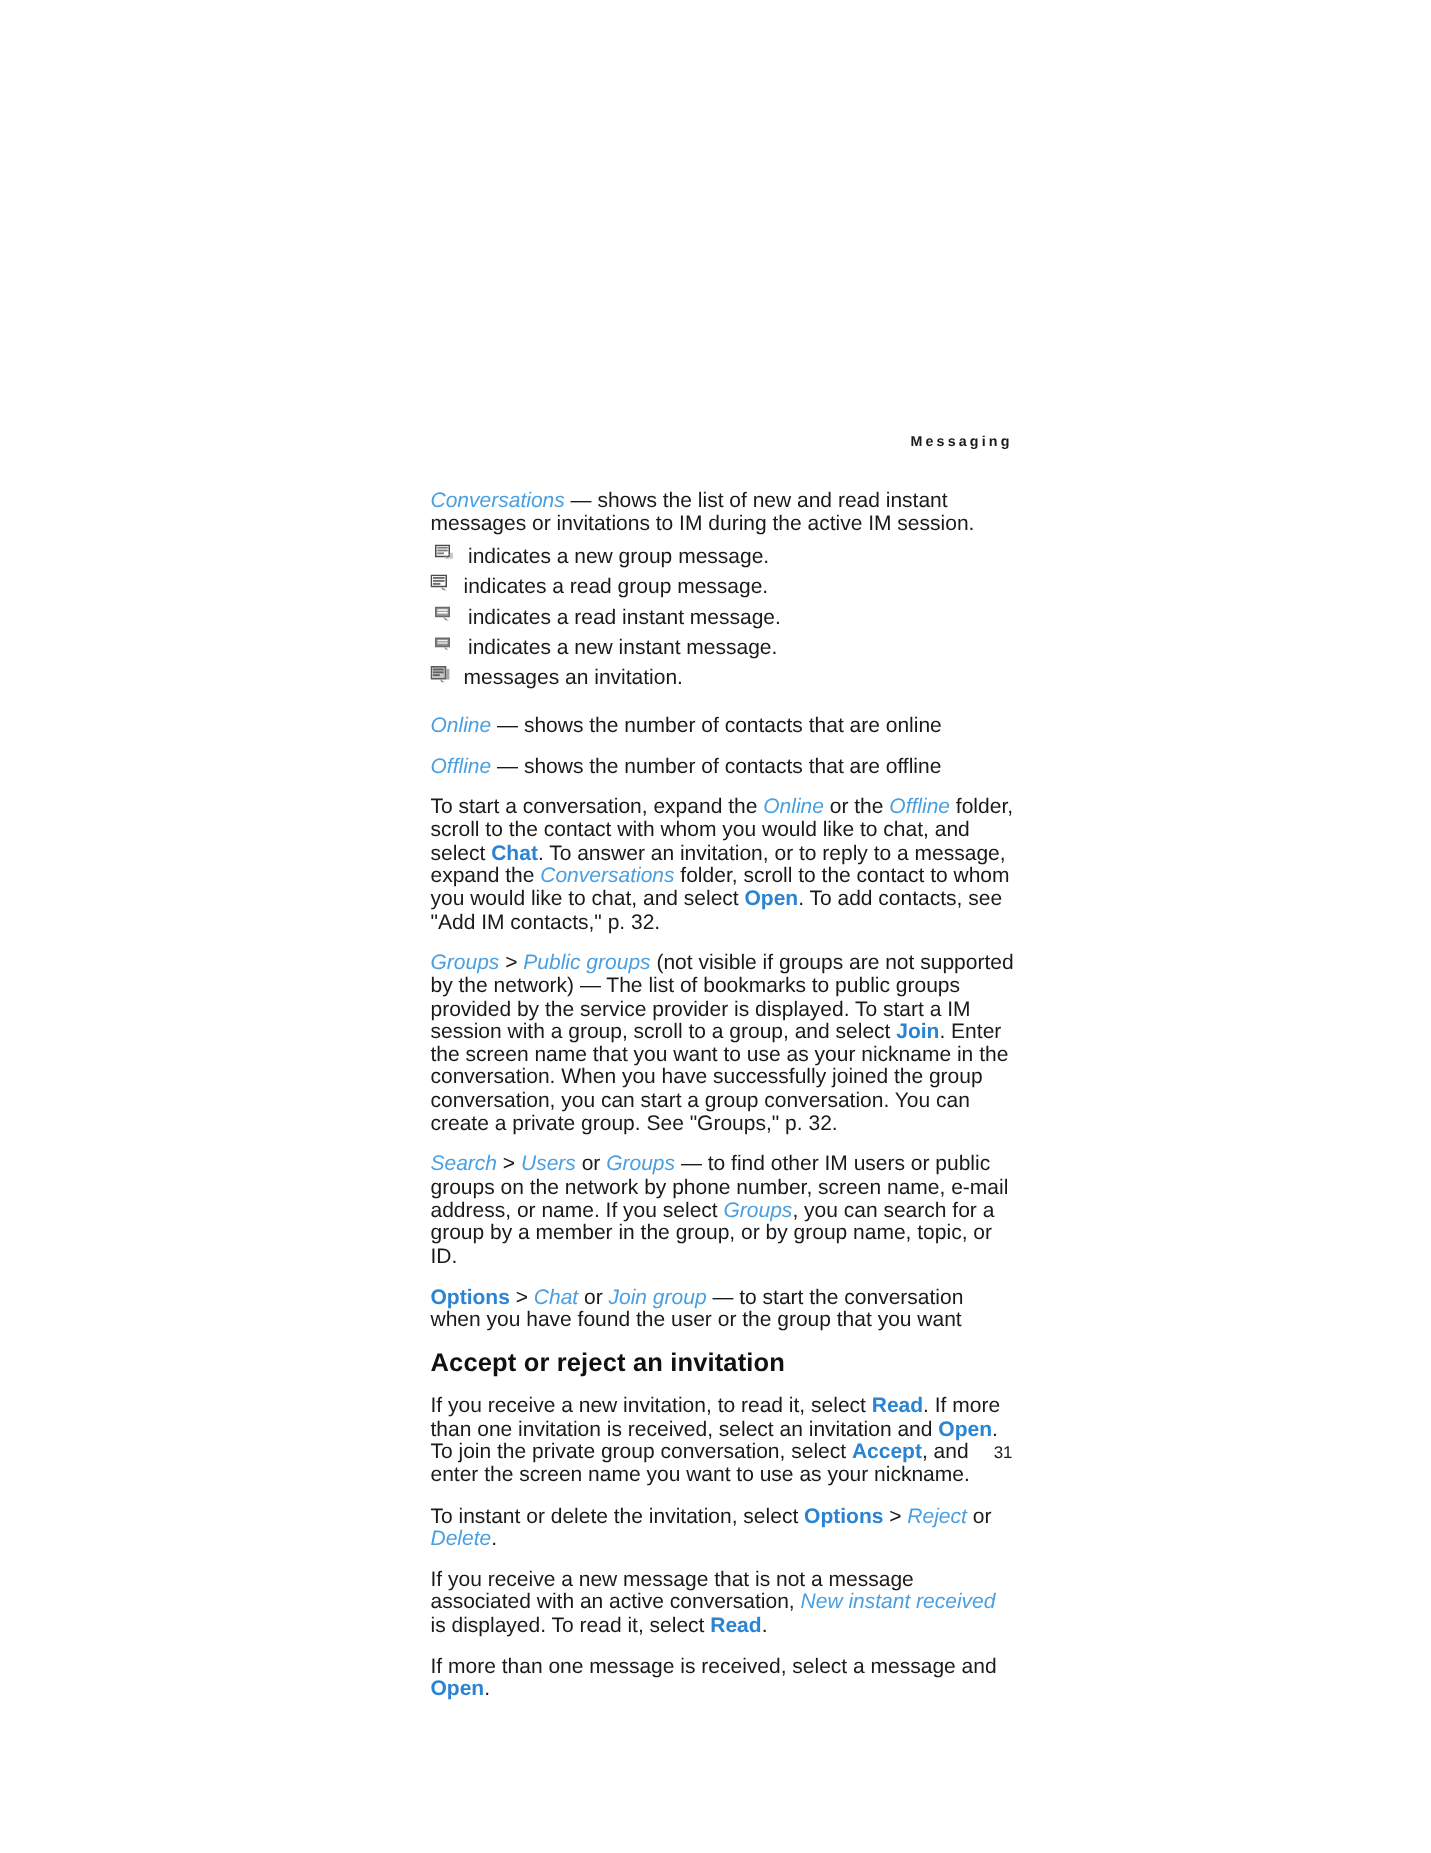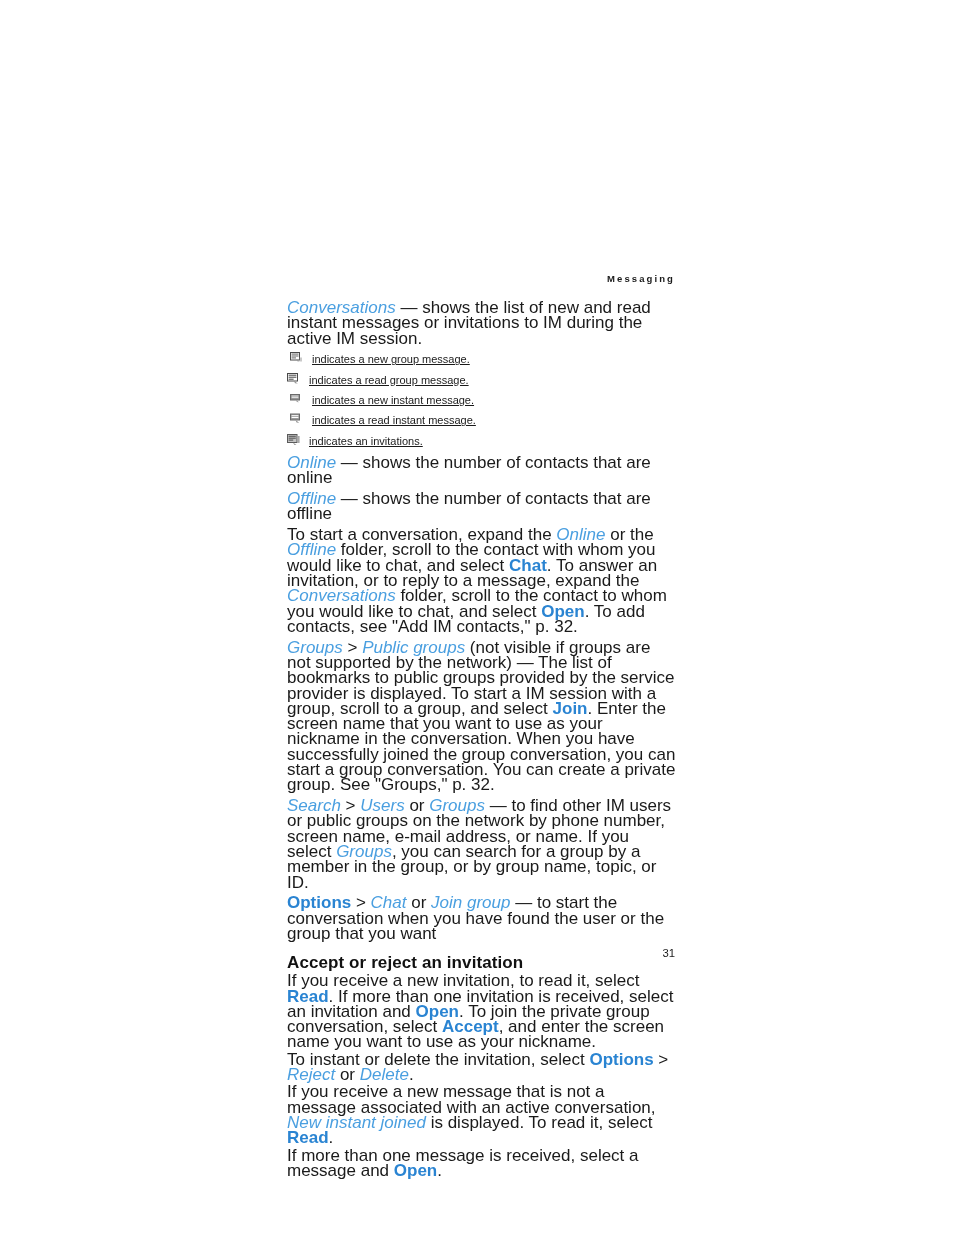--- a/index.html
+++ b/index.html
@@ -12,21 +12,21 @@
     height: 1235px;
     position: relative;
     font-family: "Liberation Sans", sans-serif;
     color: #1a1a1a;
     overflow: hidden;
   }
 
   .page {
     position: absolute;
     left: 0;
-    top: 0;
+    top: 16px;
     width: 954px;
     height: 938px;
   }
 
   
   .running-head {
     position: absolute;
     right: 279px;
     top: 273px;
     font-size: 9.5px;
@@ -38,22 +38,22 @@
 
   
   .content {
     position: absolute;
     left: 287px;
     top: 298px;
     width: 390px;
   }
 
   p {
-    margin: 2px 0 0 0;
-    font-size: 17px;
+    margin: 12px 0 0 0;
+    font-size: 14px;
     line-height: 15.3px;
     color: #1a1a1a;
     text-align: left;
   }
 
   p.spaced { margin-bottom: 5.5px; }
 
   
   .lnk {
     color: #4a9fe0;
@@ -83,24 +83,23 @@
   }
   .icon-cell {
     width: 22px;
     flex: 0 0 22px;
     display: flex;
     align-items: center;
     justify-content: flex-start;
     padding-top: 1px;
   }
   .icon-row .txt {
-    font-size: 11px;
+    font-size: 14px;
     line-height: 15.3px;
     padding-top: 1px;
-    text-decoration: underline;
   }
   .icon-row.indent .icon-cell { padding-left: 3px; }
 
   svg.glyph { display: block; }
 
   
   .folio {
     position: absolute;
     right: 279px;
     top: 947px;
@@ -143,72 +142,72 @@
           <rect x="1.6" y="5.6" width="5" height="1.3" fill="#6e6e6e"></rect>
           <path d="M7 8 L10.8 10.6 L8 10.3 Z" fill="#8d8d8d"></path>
         </svg>
       </span>
       <span class="txt">indicates a read group message.</span>
     </div>
 
     <div class="icon-row indent">
       <span class="icon-cell">
         <svg class="glyph" width="12" height="12" viewBox="0 0 12 12">
+          <rect x="0.5" y="1" width="9" height="6" fill="#9c9c9c" stroke="#6a6a6a" stroke-width="1"></rect>
+          <rect x="1.6" y="2.2" width="6.8" height="1" fill="#ffffff"></rect>
+          <rect x="1.6" y="4" width="6.8" height="1" fill="#ffffff"></rect>
+          <path d="M5.5 7 L9.2 9.8 L6.6 9.4 Z" fill="#8d8d8d"></path>
+        </svg>
+      </span>
+      <span class="txt">indicates a read instant message.</span>
+    </div>
+
+    <div class="icon-row indent">
+      <span class="icon-cell">
+        <svg class="glyph" width="12" height="12" viewBox="0 0 12 12">
           <rect x="0.5" y="1.5" width="9" height="5.5" fill="#8e8e8e" stroke="#6a6a6a" stroke-width="1"></rect>
           <rect x="1.6" y="2.6" width="6.8" height="0.9" fill="#f2f2f2"></rect>
           <rect x="1.6" y="4.2" width="6.8" height="0.9" fill="#f2f2f2"></rect>
           <path d="M6 6.8 L9 9.2 L6.8 9 Z" fill="#9a9a9a"></path>
         </svg>
       </span>
       <span class="txt">indicates a new instant message.</span>
-    </div>
-
-    <div class="icon-row indent">
-      <span class="icon-cell">
-        <svg class="glyph" width="12" height="12" viewBox="0 0 12 12">
-          <rect x="0.5" y="1" width="9" height="6" fill="#9c9c9c" stroke="#6a6a6a" stroke-width="1"></rect>
-          <rect x="1.6" y="2.2" width="6.8" height="1" fill="#ffffff"></rect>
-          <rect x="1.6" y="4" width="6.8" height="1" fill="#ffffff"></rect>
-          <path d="M5.5 7 L9.2 9.8 L6.6 9.4 Z" fill="#8d8d8d"></path>
-        </svg>
-      </span>
-      <span class="txt">indicates a read instant message.</span>
     </div>
 
     <div class="icon-row">
       <span class="icon-cell">
         <svg class="glyph" width="14" height="13" viewBox="0 0 14 13">
           <rect x="0.5" y="0.5" width="9.5" height="8" fill="#c4c4c4" stroke="#5a5a5a" stroke-width="1"></rect>
           <rect x="1.6" y="1.7" width="7.2" height="1.2" fill="#5f5f5f"></rect>
           <rect x="1.6" y="3.6" width="7.2" height="1.2" fill="#5f5f5f"></rect>
           <rect x="1.6" y="5.5" width="4.6" height="1.2" fill="#5f5f5f"></rect>
           <path d="M6 8.4 L9.5 11 L7.2 10.7 Z" fill="#8d8d8d"></path>
           <rect x="10.3" y="2" width="2.3" height="7" fill="#a8a8a8"></rect>
         </svg>
       </span>
-      <span class="txt">indicates an invitations.</span>
+      <span class="txt">messages an invitation.</span>
     </div>
 
 
     <p class="spaced"><span class="lnk">Online</span><span> — </span><span>shows the number of contacts that are online</span></p>
 
     <p class="spaced"><span class="lnk">Offline</span><span> — </span><span>shows the number of contacts that are offline</span></p>
 
     <p class="spaced"><span>To start a conversation, expand the </span><span class="lnk">Online</span><span> or the </span><span class="lnk">Offline</span><span> folder, scroll to the contact with whom you would like to chat, and select </span><span class="lnk-b">Chat</span><span>. To answer an invitation, or to reply to a message, expand the </span><span class="lnk">Conversations</span><span> folder, scroll to the contact to whom you would like to chat, and select </span><span class="lnk-b">Open</span><span>. To add contacts, see "Add IM contacts," p. 32.</span></p>
 
     <p class="spaced"><span class="lnk">Groups</span><span> &gt; </span><span class="lnk">Public groups</span><span> (not visible if groups are not supported by the network) — The list of bookmarks to public groups provided by the service provider is displayed. To start a IM session with a group, scroll to a group, and select </span><span class="lnk-b">Join</span><span>. Enter the screen name that you want to use as your nickname in the conversation. When you have successfully joined the group conversation, you can start a group conversation. You can create a private group. See "Groups," p. 32.</span></p>
 
     <p class="spaced"><span class="lnk">Search</span><span> &gt; </span><span class="lnk">Users</span><span> or </span><span class="lnk">Groups</span><span> — to find other IM users or public groups on the network by phone number, screen name, e-mail address, or name. If you select </span><span class="lnk">Groups</span><span>, you can search for a group by a member in the group, or by group name, topic, or ID.</span></p>
 
     <p><span class="lnk-b">Options</span><span> &gt; </span><span class="lnk">Chat</span><span> or </span><span class="lnk">Join group</span><span> — to start the conversation when you have found the user or the group that you want</span></p>
 
     <h2 class="sec">Accept or reject an invitation</h2>
     <p><span>If you receive a new invitation, to read it, select </span><span class="lnk-b">Read</span><span>. If more than one invitation is received, select an invitation and </span><span class="lnk-b">Open</span><span>. To join the private group conversation, select </span><span class="lnk-b">Accept</span><span>, and enter the screen name you want to use as your nickname.</span></p>
     <p><span>To instant or delete the invitation, select </span><span class="lnk-b">Options</span><span> &gt; </span><span class="lnk">Reject</span><span> or </span><span class="lnk">Delete</span><span>.</span></p>
 
-    <p><span>If you receive a new message that is not a message associated with an active conversation, </span><span class="lnk">New instant joined</span><span> is displayed. To read it, select </span><span class="lnk-b">Read</span><span>.</span></p>
+    <p><span>If you receive a new message that is not a message associated with an active conversation, </span><span class="lnk">New instant received</span><span> is displayed. To read it, select </span><span class="lnk-b">Read</span><span>.</span></p>
     <p><span>If more than one message is received, select a message and </span><span class="lnk-b">Open</span><span>.</span></p>
 
   </div>
 
   <div class="folio">31</div>
 
 </div>
 
 </body></html>

